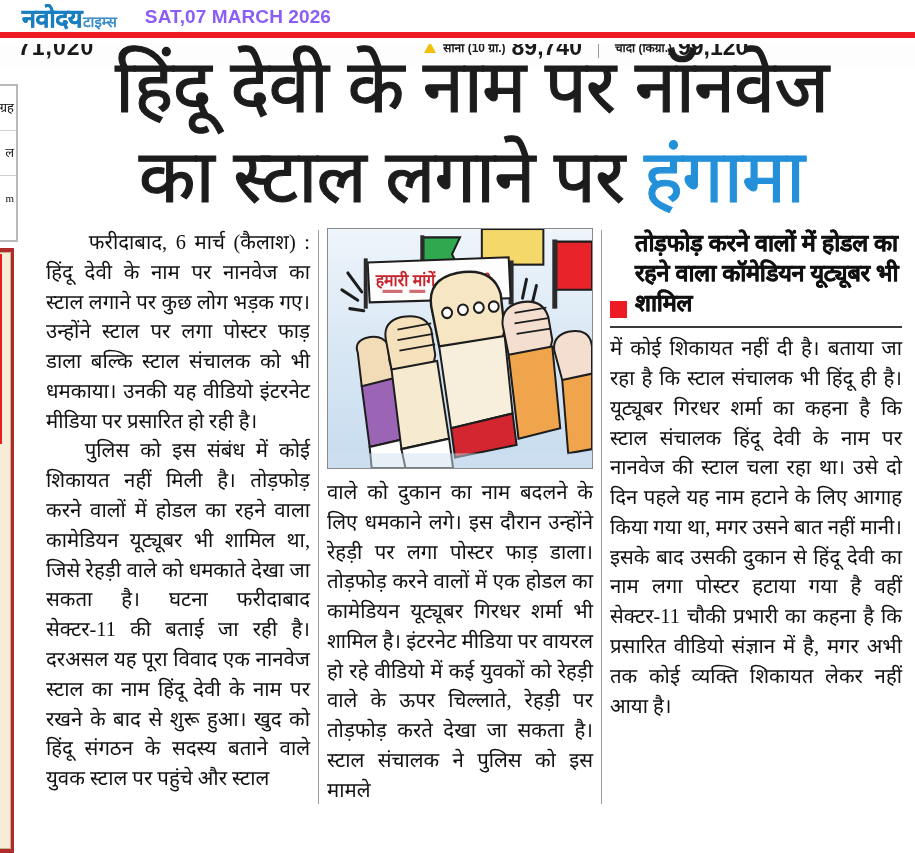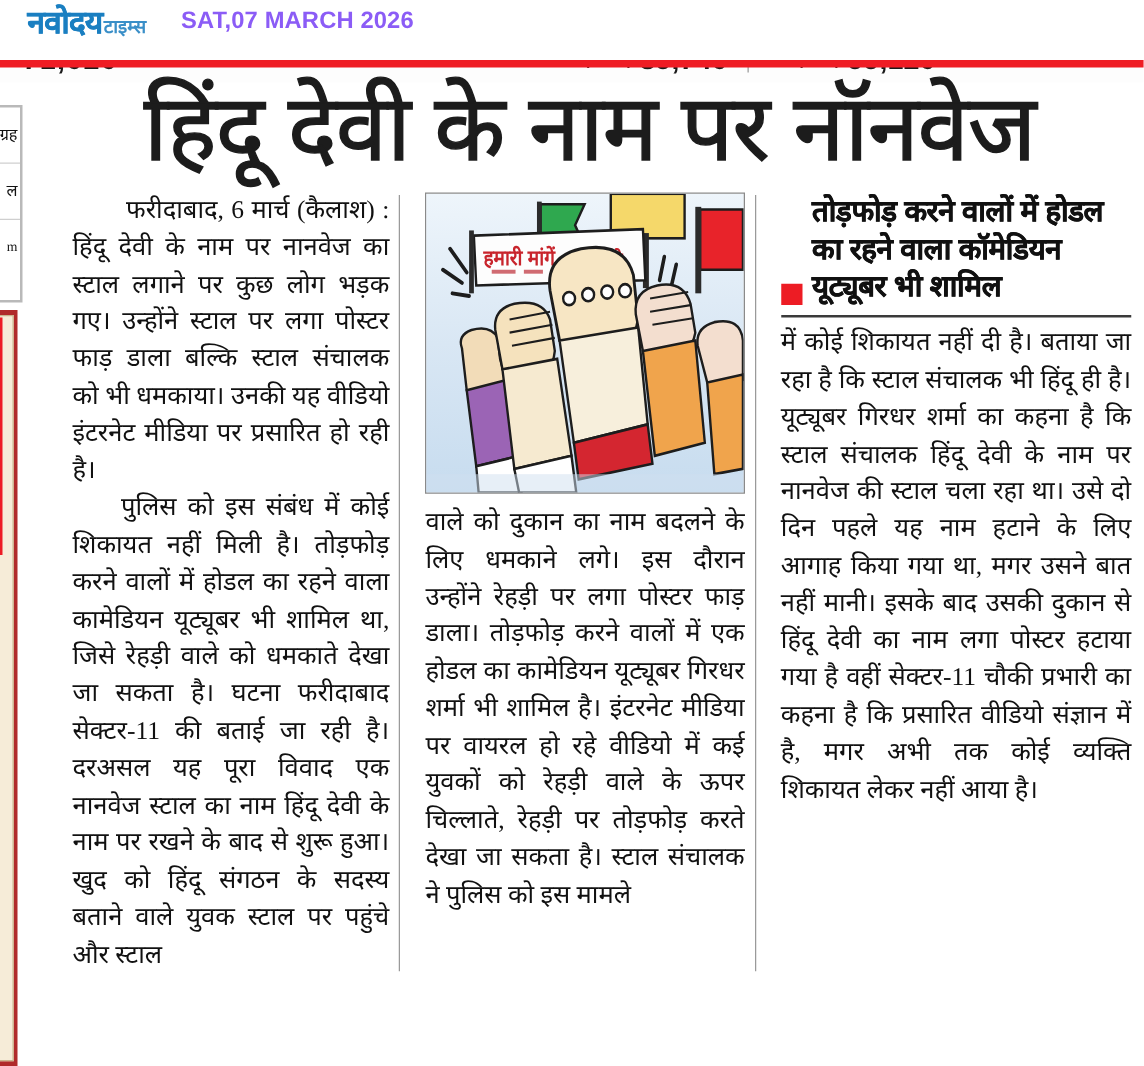--- a/index.html
+++ b/index.html
@@ -10,21 +10,21 @@
   body {
     width: 915px;
     height: 853px;
     overflow: hidden;
     font-family: "Liberation Serif", "DejaVu Serif", serif;
     position: relative;
   }
 
   
   .masthead {
-    height: 48px;
+    height: 32px;
     display: flex;
     align-items: flex-start;
     padding-left: 22px;
     box-sizing: border-box;
     background: #ffffff;
     position: relative;
     z-index: 5;
   }
   .logo-wrap {
     display: flex;
@@ -188,21 +188,21 @@
   .hl-accent { color: #2490d9; -webkit-text-stroke: 1.1px #2490d9; }
 
   
   .body-grid {
     display: flex;
     margin: 14px 10px 0 46px;
     position: relative;
     z-index: 2;
     align-items: flex-start;
   }
-  .col { box-sizing: border-box; margin-left: 12px; }
+  .col { box-sizing: border-box; }
   .col-1 { width: 272px; padding-right: 8px; }
   .col-2 { width: 282px; padding: 0 8px; }
   .col-3 { width: 300px; padding-left: 8px; }
 
   .vrule {
     width: 1px;
     align-self: stretch;
     background: #9a9a9a;
     margin: 2px 0;
   }
@@ -299,20 +299,23 @@
 </div>
 
 <div class="left-clip-bottom">
   <div class="lcb-inner"></div>
   <div class="lcb-red"></div>
 
 </div>
 
 <div class="headline">
   <div class="hl-line hl1">हिंदू देवी के नाम पर नॉनवेज</div>
+  <div class="hl-line hl2">
+    <span>का स्टाल लगाने पर </span><span class="hl-accent">हंगामा</span>
+  </div>
 </div>
 
 <div class="body-grid">
 
   <div class="col col-1">
     <p class="news lead">फरीदाबाद, 6 मार्च (कैलाश) : हिंदू देवी के नाम पर नानवेज का स्टाल लगाने पर कुछ लोग भड़क गए। उन्होंने स्टाल पर लगा पोस्टर फाड़ डाला बल्कि स्टाल संचालक को भी धमकाया। उनकी यह वीडियो इंटरनेट मीडिया पर प्रसारित हो रही है।</p>
     <p class="news">पुलिस को इस संबंध में कोई शिकायत नहीं मिली है। तोड़फोड़ करने वालों में होडल का रहने वाला कामेडियन यूट्यूबर भी शामिल था, जिसे रेहड़ी वाले को धमकाते देखा जा सकता है। घटना फरीदाबाद सेक्टर-11 की बताई जा रही है। दरअसल यह पूरा विवाद एक नानवेज स्टाल का नाम हिंदू देवी के नाम पर रखने के बाद से शुरू हुआ। खुद को हिंदू संगठन के सदस्य बताने वाले युवक स्टाल पर पहुंचे और स्टाल</p>
   </div>
 
   <div class="vrule"></div>

